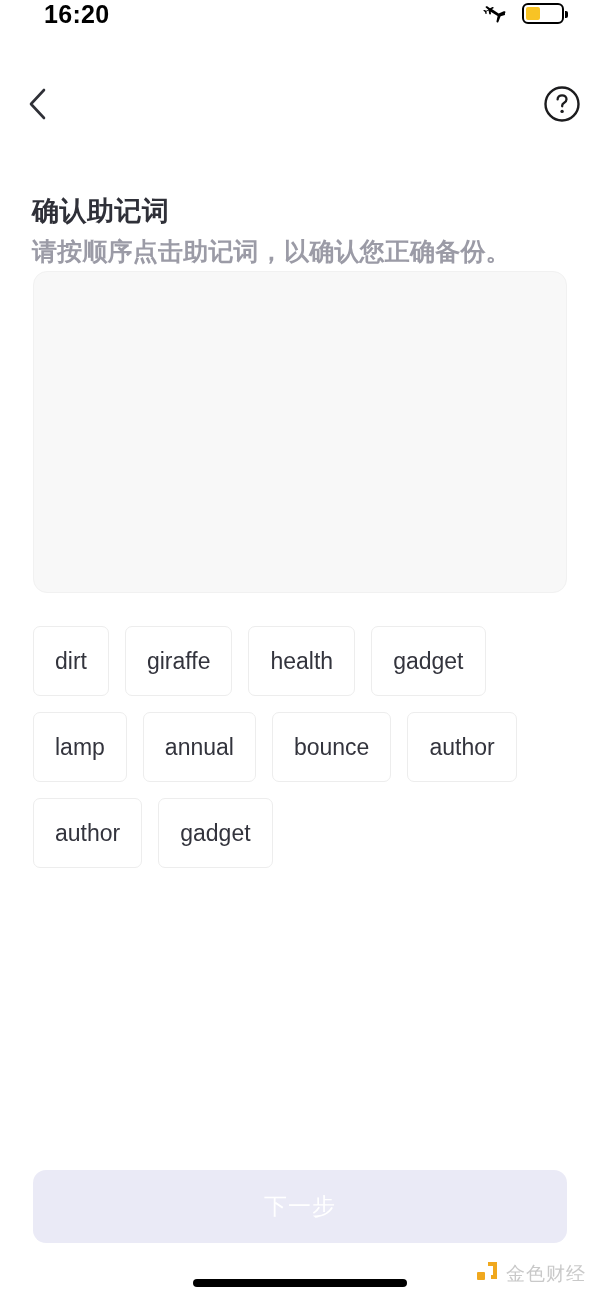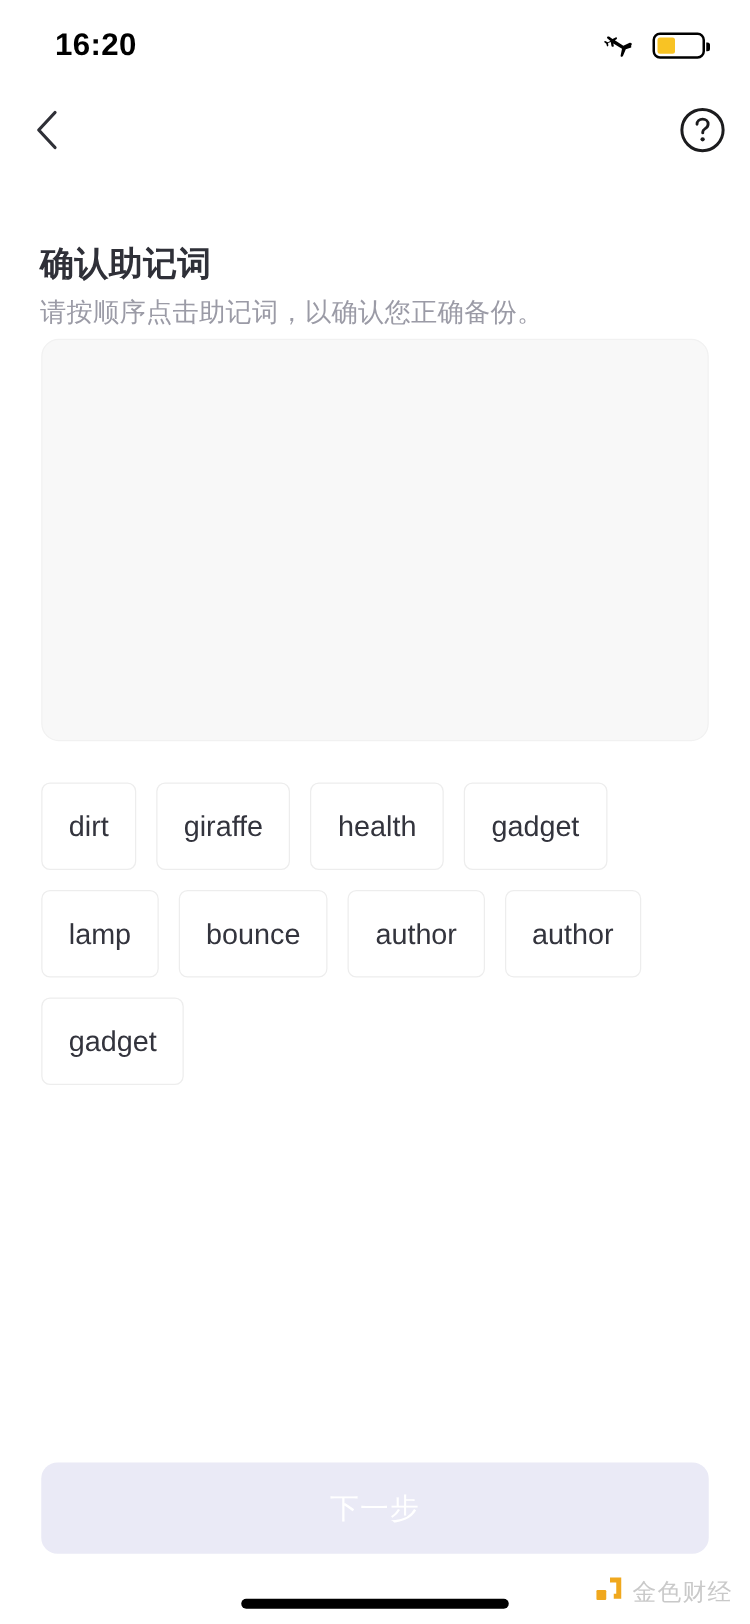--- a/index.html
+++ b/index.html
@@ -16,21 +16,21 @@
     -webkit-font-smoothing: antialiased;
   }
 
   
   .status-bar {
     position: absolute;
     top: 0; left: 0;
     width: 600px;
     height: 72px;
     display: flex;
-    align-items: center;
+    align-items: flex-start;
     justify-content: space-between;
     padding: 0 36px 0 44px;
     box-sizing: border-box;
   }
   .status-time {
     font-size: 25px;
     font-weight: bold;
     color: #000000;
     letter-spacing: 0.3px;
   }
@@ -105,25 +105,26 @@
   }
   .page-title {
     font-size: 27px;
     font-weight: bold;
     color: #2f3038;
     line-height: 34px;
     margin: 0;
     letter-spacing: 0.5px;
   }
   .page-subtitle {
-    font-size: 21px;
+    font-size: 25px;
     color: #9b9ba6;
     line-height: 30px;
     margin: 8px 0 0 0;
     letter-spacing: 0.2px;
+    font-weight: bold;
   }
 
   
   .answer-area {
     position: absolute;
     left: 33px;
     top: 271px;
     width: 534px;
     height: 322px;
     box-sizing: border-box;
@@ -245,20 +246,21 @@
 </div>
 
 <div class="answer-area"></div>
 
 <div class="word-pool">
     <div class="word-chip">dirt</div>
     <div class="word-chip">giraffe</div>
     <div class="word-chip">health</div>
     <div class="word-chip">gadget</div>
     <div class="word-chip">lamp</div>
+    <div class="word-chip">annual</div>
     <div class="word-chip">bounce</div>
     <div class="word-chip">author</div>
     <div class="word-chip">author</div>
     <div class="word-chip">gadget</div>
   </div>
 
 <button class="next-button" disabled="">下一步</button>
 
 <div class="watermark">
   <svg class="watermark-mark" viewBox="0 0 22 22">

